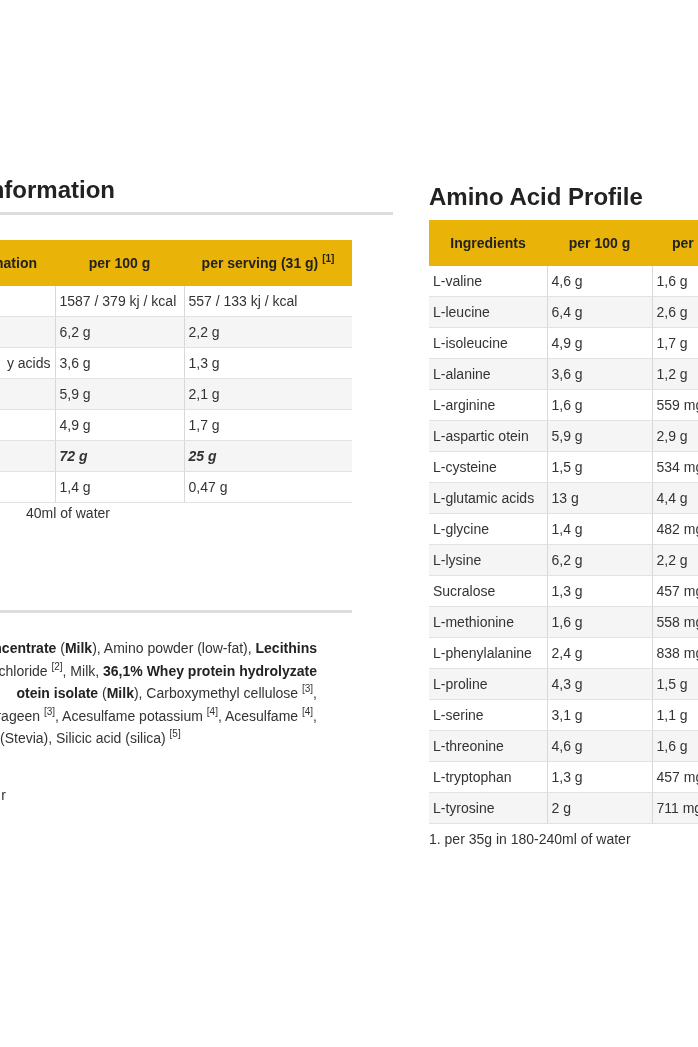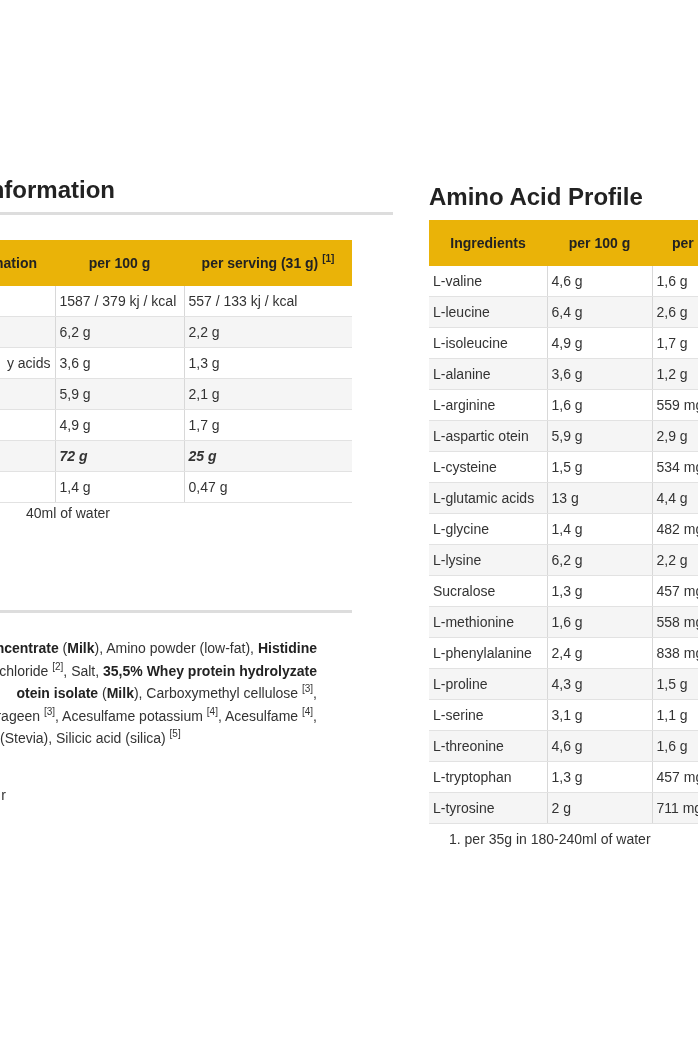--- a/index.html
+++ b/index.html
@@ -47,21 +47,21 @@
   .tail { position: absolute; top: 787px; left: 0; width: 296px; text-align: right; font-size: 14px; color: #333; }
 
   .right .section-title.amino { top: 183px; left: 0; font-size: 24px; white-space: nowrap; }
   .right table.nt { top: 220px; left: 0; width: 360px; }
   .right table.nt th { height: 46px; }
   .right table.nt col.a1 { width: 118px; }
   .right table.nt col.a2 { width: 105px; }
   .right table.nt col.a3 { width: 137px; }
   .right table.nt th.c-first { text-align: center; }
   .right table.nt th.c-last { text-align: left; padding-left: 20px; }
-  .note-right { position: absolute; top: 831px; left: 20px; font-size: 14px; color: #333; white-space: nowrap; }
+  .note-right { position: absolute; top: 831px; left: 0; font-size: 14px; color: #333; white-space: nowrap; }
 </style>
 </head>
 <body>
 
 <div class="left">
   <div class="section-title nut">nformation</div>
   <div class="rule1"></div>
 
   <table class="nt">
     <colgroup>
@@ -112,22 +112,22 @@
         <td>1,4 g</td>
         <td>0,47 g</td>
       </tr>
     </tbody>
   </table>
 
   <div class="note-left">40ml of water</div>
   <div class="rule2"></div>
 
   <div class="ingredients">
-    <span class="ln"><b>ncentrate</b><span> (</span><b>Milk</b><span>), Amino powder (low-fat), </span><b>Histidine</b></span>
-    <span class="ln"><span>um chloride </span><sup class="ref">[2]</sup><span>, Salt, </span><b>35,5% Whey protein hydrolyzate</b></span>
+    <span class="ln"><b>ncentrate</b><span> (</span><b>Milk</b><span>), Amino powder (low-fat), </span><b>Lecithins</b></span>
+    <span class="ln"><span>um chloride </span><sup class="ref">[2]</sup><span>, Milk, </span><b>36,1% Whey protein hydrolyzate</b></span>
     <span class="ln"><b>otein isolate</b><span> (</span><b>Milk</b><span>), Carboxymethyl cellulose </span><sup class="ref">[3]</sup><span>,</span></span>
     <span class="ln"><span>arrageen </span><sup class="ref">[3]</sup><span>, Acesulfame potassium </span><sup class="ref">[4]</sup><span>, Acesulfame </span><sup class="ref">[4]</sup><span>,</span></span>
     <span class="ln" style="text-align:left;padding-left:290px;"><span>(Stevia), Silicic acid (silica) </span><sup class="ref">[5]</sup></span>
   </div>
   <div class="tail">r</div>
 </div>
 
 <div class="right">
   <div class="section-title amino">Amino Acid Profile</div>
   <table class="nt">

